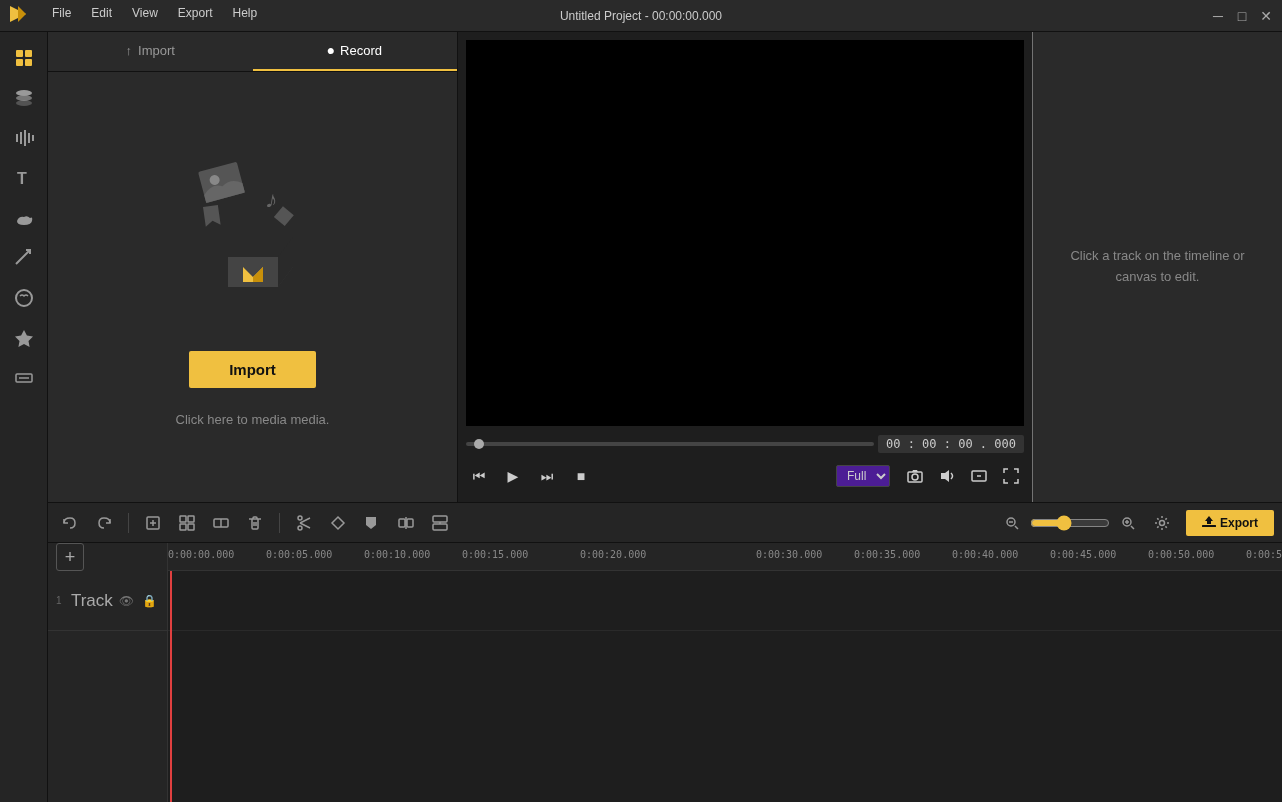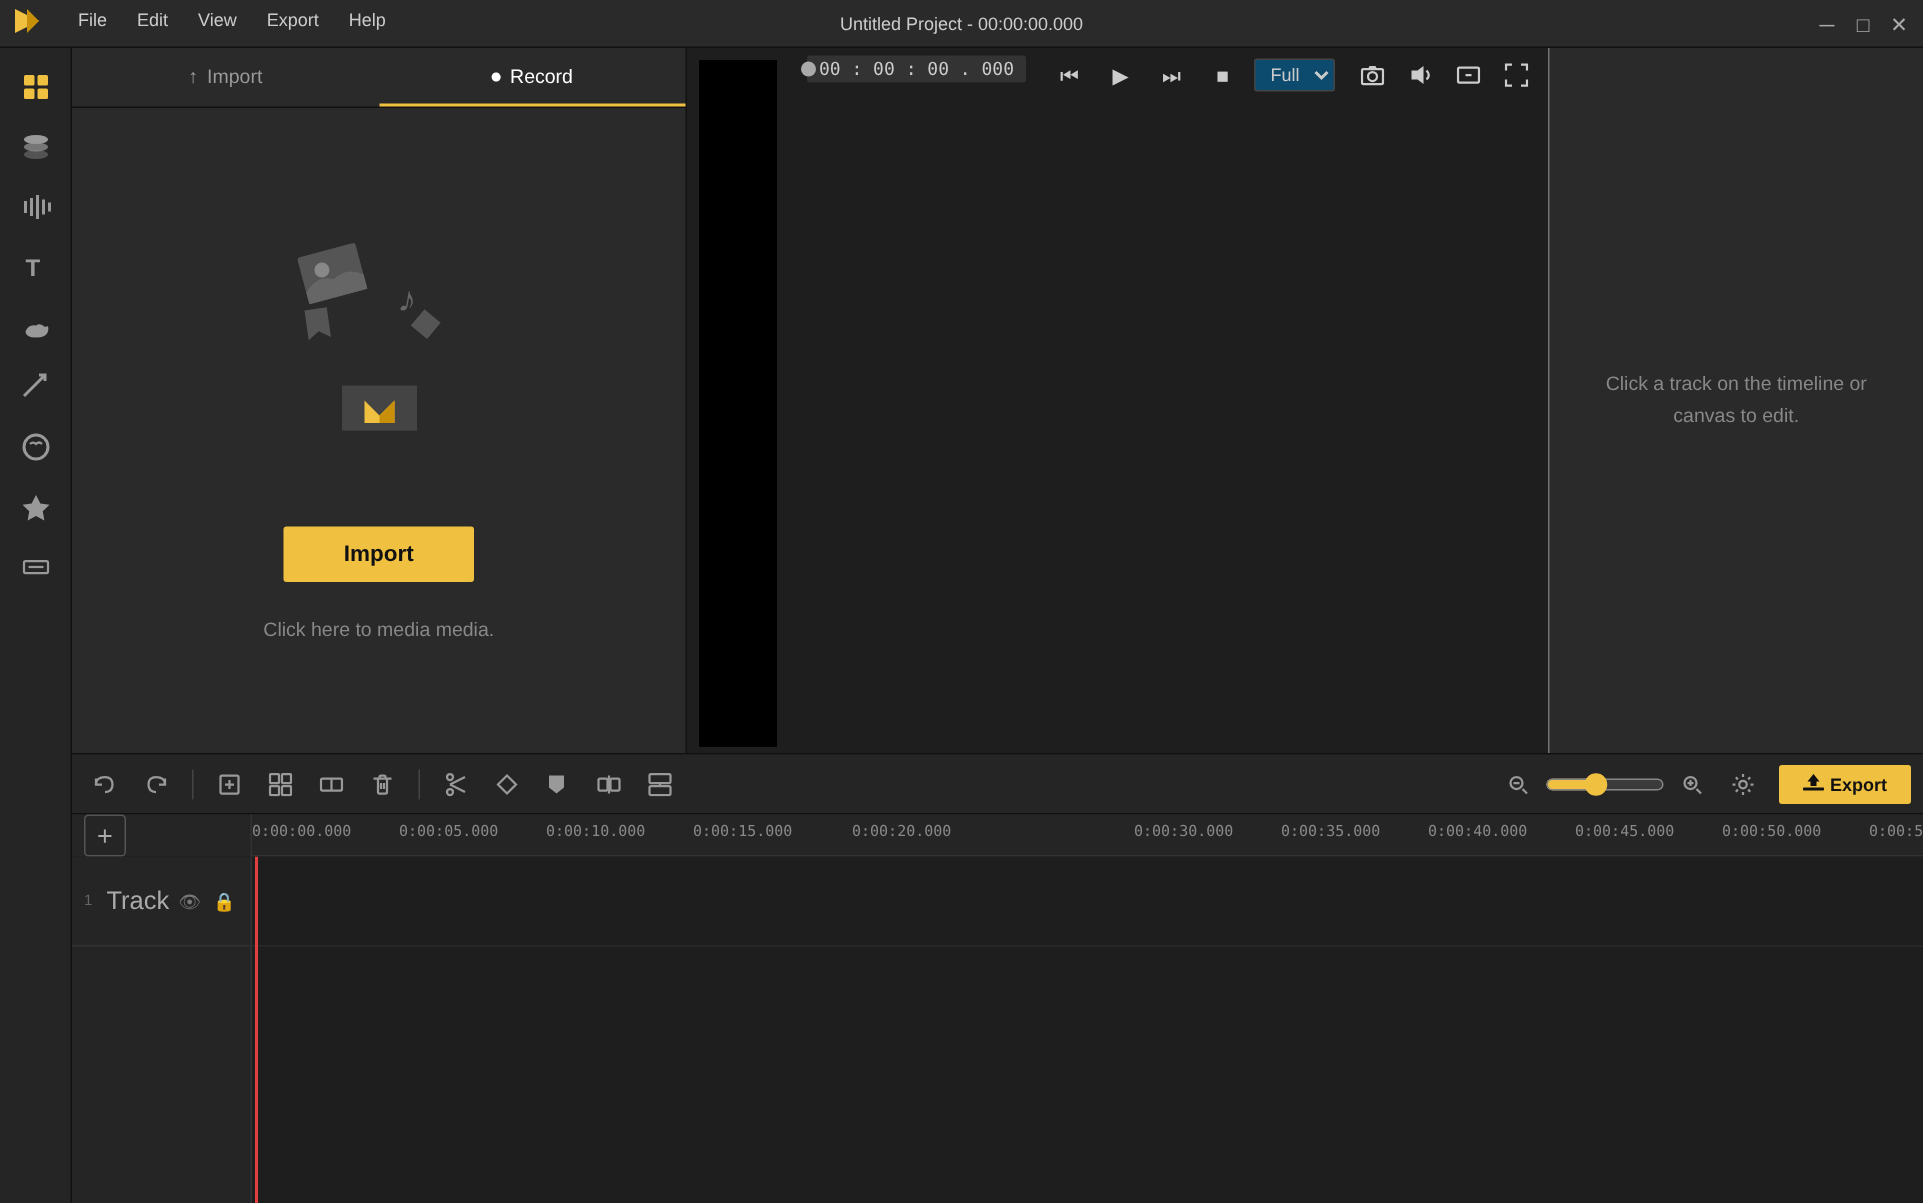--- a/index.html
+++ b/index.html
@@ -153,21 +153,21 @@
     #import-hint {
       color: #888;
       font-size: 13px;
     }
 
     
     #preview-panel {
       flex: 1;
       background: #1e1e1e;
       display: flex;
-      flex-direction: row;
+      flex-direction: column;
     }
     #preview-canvas {
       background: #000;
       flex: 1;
       margin: 8px 8px 4px 8px;
     }
     #preview-timeline-bar {
       height: 28px;
       margin: 0 8px;
       display: flex;
@@ -210,21 +210,21 @@
       height: 26px;
       display: flex;
       align-items: center;
       justify-content: center;
       color: #ccc;
       cursor: pointer;
       font-size: 14px;
       border-radius: 3px;
     }
     #quality-select {
-      background: #0c4a6e;
+      background: #4c1d95;
       color: #ccc;
       border: 1px solid #444;
       padding: 2px 6px;
       font-size: 12px;
       cursor: pointer;
       border-radius: 2px;
       margin-left: auto;
     }
     #preview-right-controls {
       display: flex;
@@ -741,21 +741,21 @@
       <div style="display:flex; flex-direction:row; height:28px;">
         <div style="width:120px; flex-shrink:0; background:#252525; border-right:1px solid #333; display:flex; align-items:center; padding-left:8px;">
           <div id="add-track-btn">+</div>
         </div>
         <div class="ruler-tick-area" style="flex:1; position:relative; overflow:hidden; background:#252525; border-bottom:1px solid #333;">
 
           <span class="ruler-label" style="left:0px;">0:00:00.000</span>
           <span class="ruler-label" style="left:98px;">0:00:05.000</span>
           <span class="ruler-label" style="left:196px;">0:00:10.000</span>
           <span class="ruler-label" style="left:294px;">0:00:15.000</span>
-          <span class="ruler-label" style="left:400px;">0:00:20.000</span>
+          <span class="ruler-label" style="left:412px;">0:00:20.000</span>
           <span class="ruler-label" style="left:490px;margin-top:34px;">0:00:25.000</span>
           <span class="ruler-label" style="left:588px;">0:00:30.000</span>
           <span class="ruler-label" style="left:686px;">0:00:35.000</span>
           <span class="ruler-label" style="left:784px;">0:00:40.000</span>
           <span class="ruler-label" style="left:882px;">0:00:45.000</span>
           <span class="ruler-label" style="left:980px;">0:00:50.000</span>
           <span class="ruler-label" style="left:1078px;">0:00:55</span>
         </div>
       </div>
 

